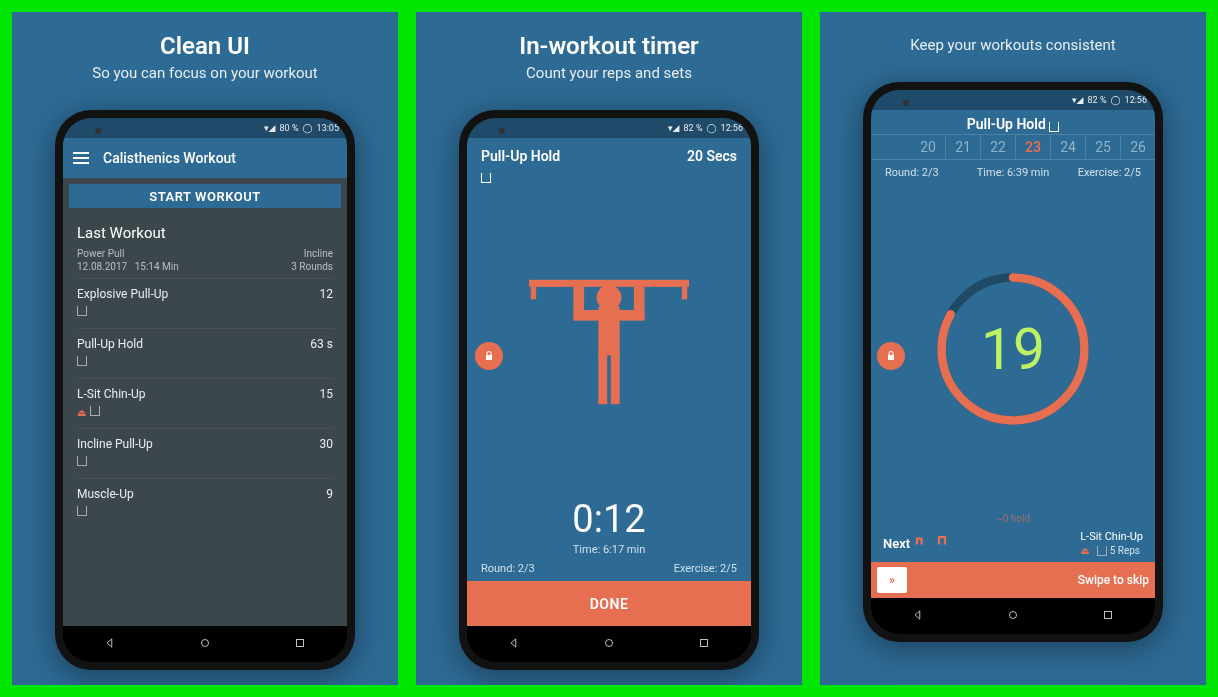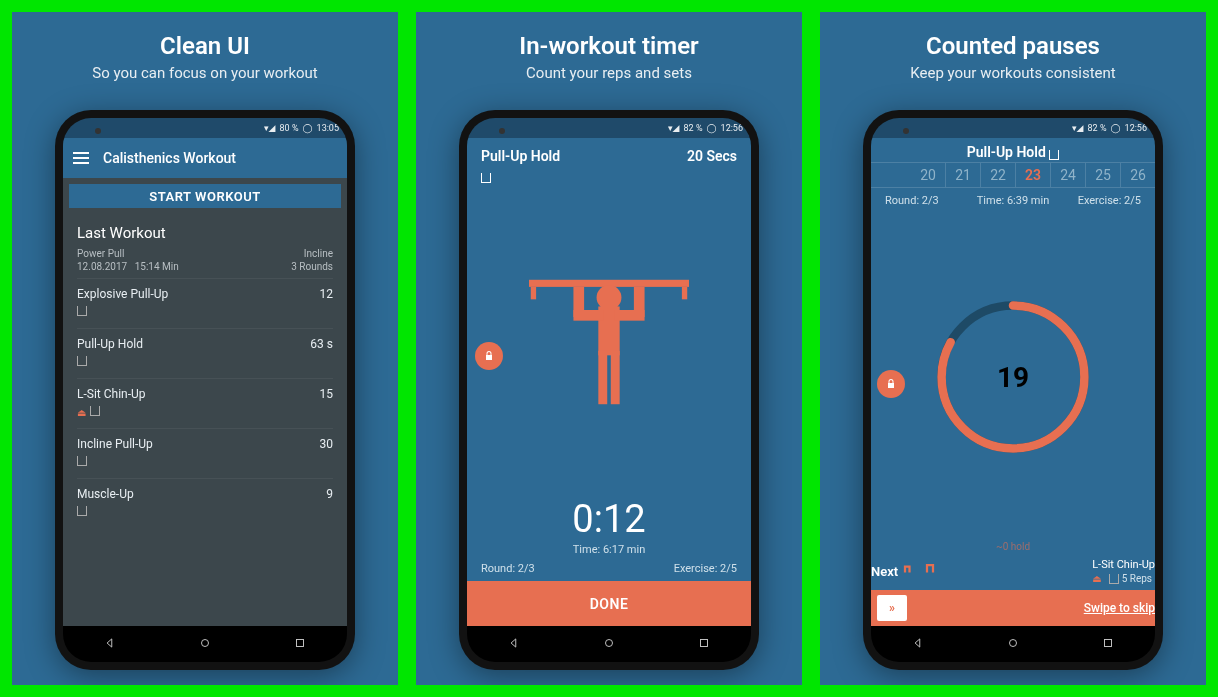--- a/index.html
+++ b/index.html
@@ -51,31 +51,31 @@
   
   .s3 { background:#2d6a94; flex:1; display:flex; flex-direction:column; position:relative; }
   .s3-title { color:#fff; text-align:center; font-size:14px; font-weight:600; padding:6px 0 2px; }
   .s3-rail { display:flex; border-top:1px solid rgba(255,255,255,0.15); border-bottom:1px solid rgba(255,255,255,0.15);padding-left:40px; }
   .s3-rail div { flex:1; text-align:center; color:#8fb3c9; font-size:14px; padding:4px 0; border-left:1px solid rgba(255,255,255,0.15); }
   .s3-rail div:first-child { border-left:none; }
   .s3-rail .cur { color:#e76f51; font-weight:600; }
   .s3-meta { color:#cfe0ea; font-size:11px; display:flex; justify-content:space-between; padding:6px 14px; }
   .s3-circle { flex:1; display:flex; align-items:center; justify-content:center; position:relative; }
   .ring { width:170px; height:170px; }
-  .s3-big { position:absolute; color:#000000; font-size:28px; font-weight:700; }
+  .s3-big { position:absolute; color:#bef264; font-size:57px; font-weight:400; }
   .s3-holdtext { color:#e76f51; font-size:10px; text-align:center; opacity:0.6; }
-  .s3-next { display:flex; align-items:center; gap:4px; padding:6px 0; color:#fff; font-size:13px; }
+  .s3-next { display:flex; align-items:center; gap:4px; padding:6px 12px; color:#fff; font-size:13px; }
   .s3-next .lbl { font-weight:600; }
   .s3-next-figs { display:flex; gap:4px; }
   .s3-next-figs svg { width:18px; height:18px; }
   .s3-nextinfo { margin-left:auto; display:flex; flex-direction:column; align-items:flex-start; font-size:11px; gap:2px; }
   .s3-nextinfo .sub { color:#cfe0ea; font-size:10px; display:flex; align-items:center; gap:3px;}
   .s3-swipe { height:36px; background:#e76f51; display:flex; align-items:center; color:#fff; font-size:12px; }
   .s3-swipe .chip { width:30px; height:26px; background:#fff; color:#e76f51; display:flex; align-items:center; justify-content:center; margin:0 6px; font-weight:700; border-radius:2px; }
-  .s3-swipe .txt { margin-left:auto; margin-right:0; font-weight:500;text-decoration:underline; }
+  .s3-swipe .txt { margin-left:auto; margin-right:6px; font-weight:500; }
 </style>
 </head>
 <body>
 
 <div class="container">
 
   <div class="panel">
     <div class="panel-title">Clean UI</div>
     <div class="panel-sub">So you can focus on your workout</div>
     <div class="phone">
@@ -200,21 +200,20 @@
               </svg></div>
           <div class="navicon"><svg viewBox="0 0 24 24">
                 <rect x="6" y="6" width="12" height="12"></rect>
               </svg></div>
         </div>
       </div>
     </div>
   </div>
 
   <div class="panel">
-    <div class="panel-title">Counted pauses</div>
     <div class="panel-sub">Keep your workouts consistent</div>
     <div class="phone">
       <div class="screen">
         <div class="statusbar">
           <span>▾◢</span>
           <span>82 %</span>
           <span>◯</span>
           <span>12:56</span>
         </div>
         <div class="s3">

